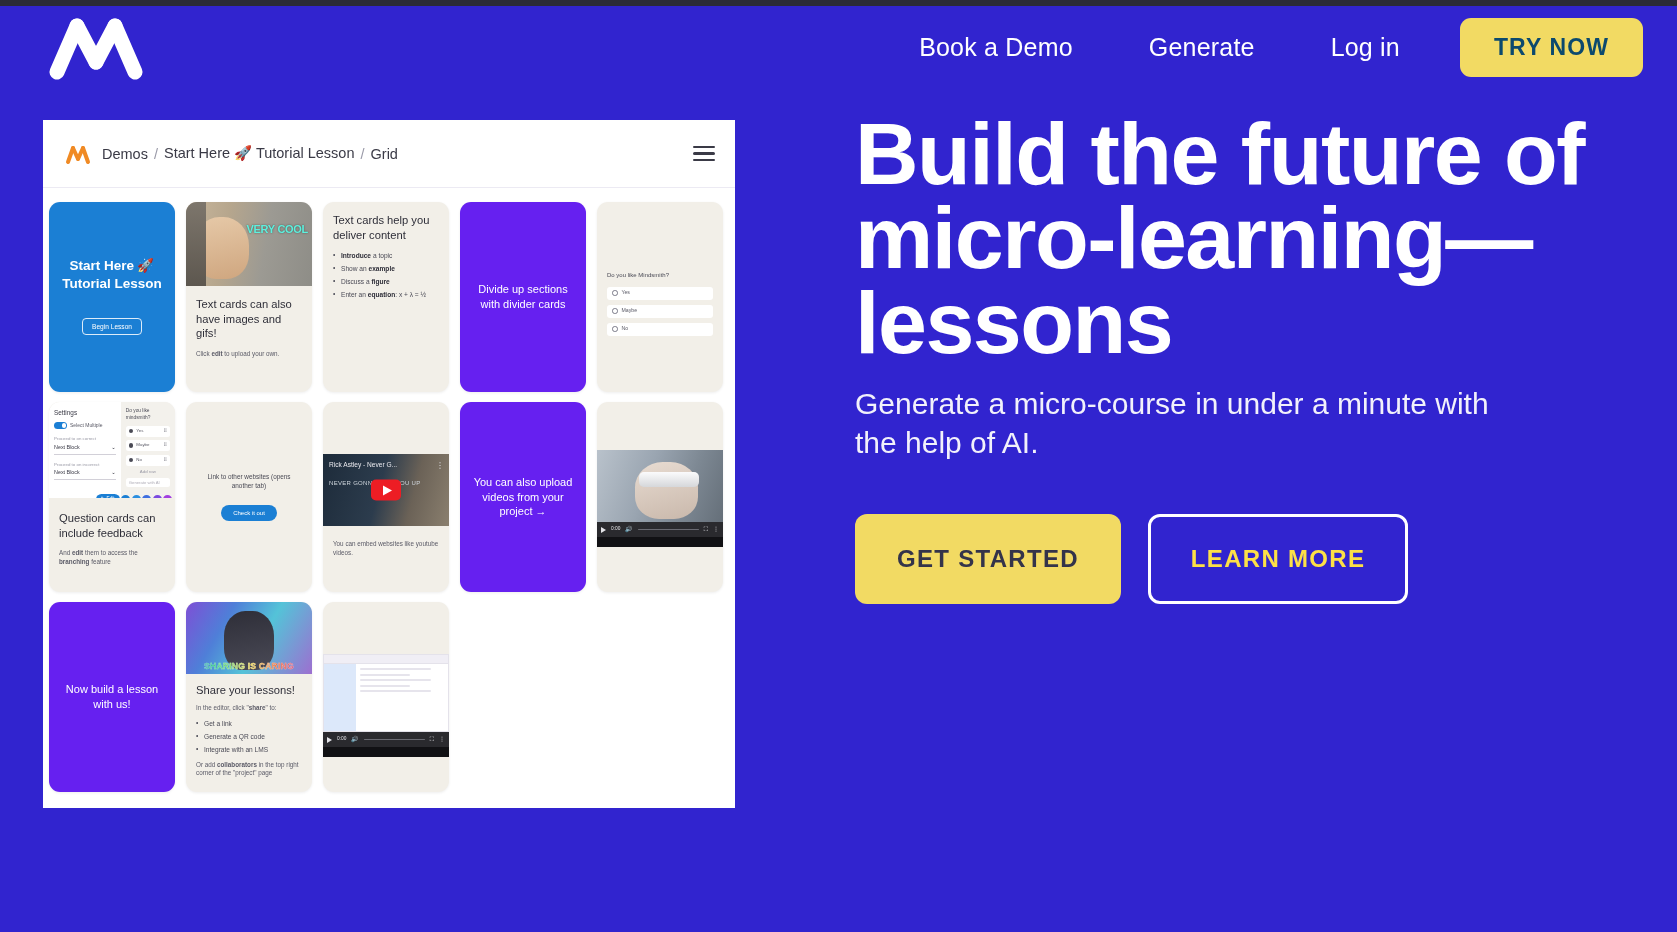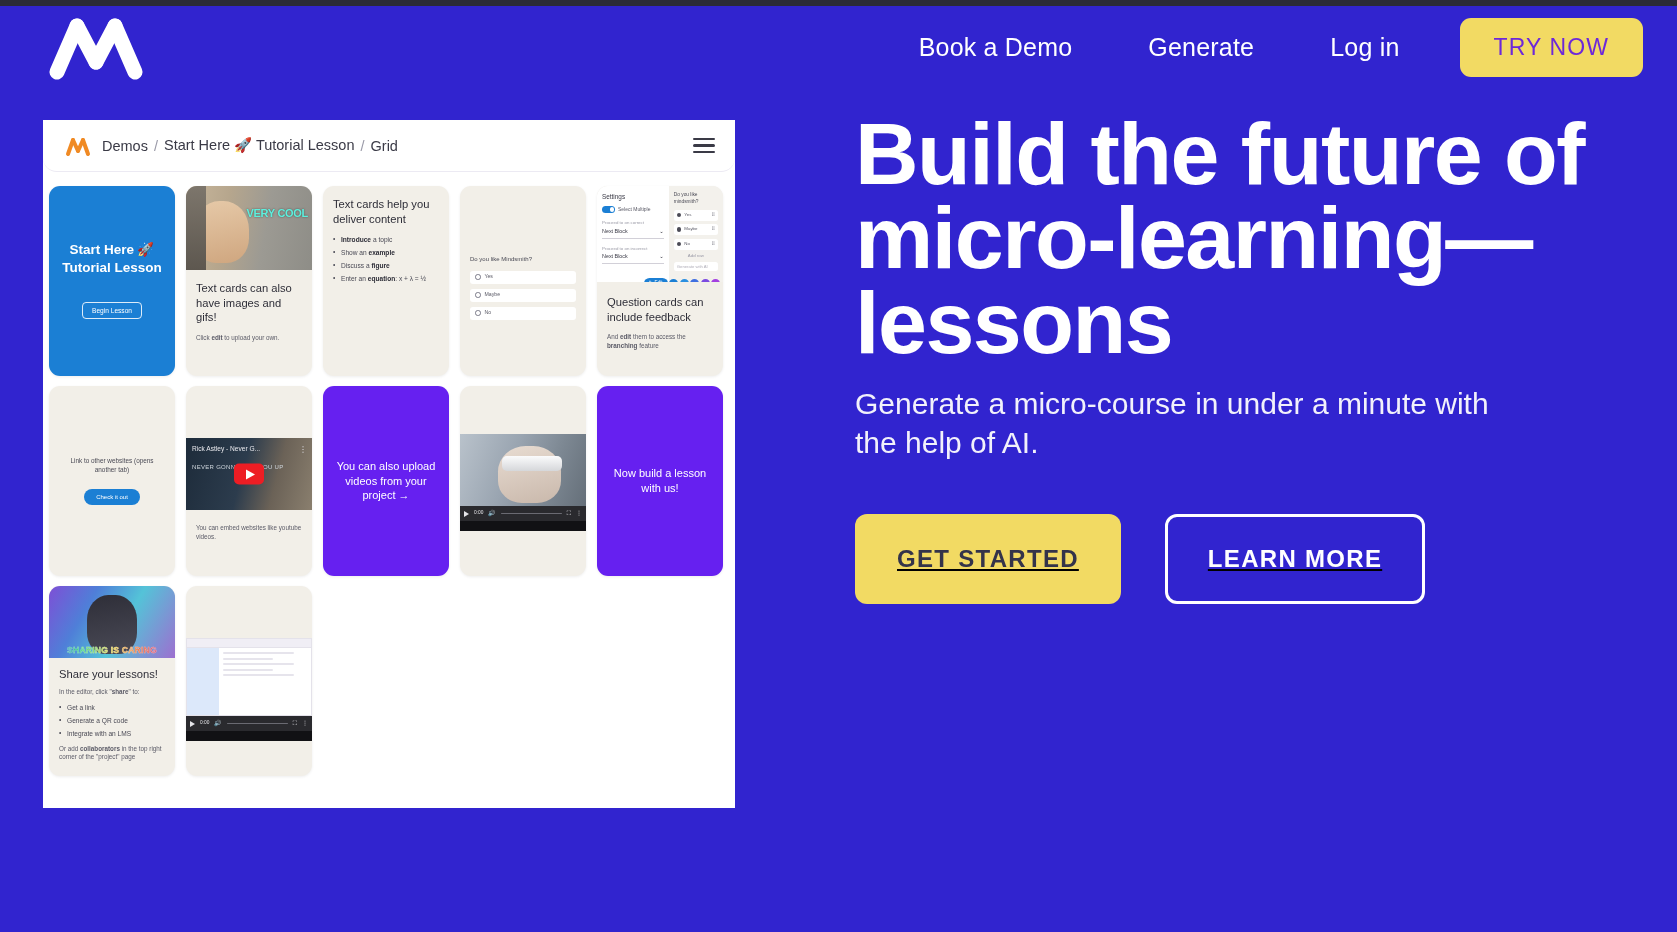--- a/index.html
+++ b/index.html
@@ -24,65 +24,64 @@
     position: absolute; right: 34px; top: 0; height: 82px;
     display: flex; align-items: center; gap: 0;
   }
   .nav-link {
     color: #ffffff; font-size: 25px; font-weight: 400;
     text-decoration: none; letter-spacing: 0.2px; white-space: nowrap;
     padding: 0 38px;
   }
   .try-now {
     margin-left: 22px;
-    background: #f2da63; color: #6d28d9;
-    font-size: 23px; font-weight: 400; letter-spacing: 1.1px;
+    background: #f2da63; color: #0c4a6e;
+    font-size: 23px; font-weight: 700; letter-spacing: 1.1px;
     border: none; border-radius: 11px;
     padding: 16px 34px; cursor: pointer; white-space: nowrap;
   }
 
   
   .hero {
     position: absolute; left: 855px; top: 112px; width: 790px;
   }
   .hero-title {
     color: #ffffff;
     font-size: 88px; font-weight: 800; line-height: 0.96;
     letter-spacing: -1.5px; word-break: break-word;
   }
   .hero-sub {
     margin-top: 19px;
     color: #f2f1fb; font-size: 30px; font-weight: 400; line-height: 1.3;
     max-width: 660px;
   }
-  .hero-btns { margin-top: 52px; display: flex; gap: 44px; text-decoration: underline; }
+  .hero-btns { margin-top: 52px; display: flex; gap: 27px; }
   .btn-primary {
     background: #f2da63; color: #34344a;
     font-size: 24px; font-weight: 700; letter-spacing: 1.3px;
     border: none; border-radius: 12px;
     padding: 19px 42px; cursor: pointer; white-space: nowrap;
   }
   .btn-outline {
-    background: transparent; color: #ffffff;
+    background: transparent; color: #fde047;
     font-size: 24px; font-weight: 700; letter-spacing: 1.3px;
     border: 3px solid #ffffff; border-radius: 12px;
     padding: 28px 40px; cursor: pointer; white-space: nowrap;
   }
 
   
   .app {
     position: absolute; left: 43px; top: 120px;
     width: 692px; height: 688px;
     background: #ffffff; overflow: hidden;
   }
   .app-header {
-    height: 52px; display: flex; align-items: center;
+    height: 68px; display: flex; align-items: center;
     padding: 0 16px 0 22px; border-bottom: 1px solid #eceaf3;
     position: relative;
-    border-radius: 14px;
   }
   .app-logo { width: 26px; height: 22px; flex: 0 0 auto; margin-right: 11px; }
   .crumbs {
     font-size: 14.5px; color: #3a3a46; white-space: nowrap;
     display: flex; align-items: center; gap: 6px;
   }
   .crumb { color: #3a3a46; }
   .crumb-sep { color: #9a9aa8; }
   .hamburger {
     position: absolute; right: 20px; top: 50%; transform: translateY(-50%);
@@ -418,20 +417,25 @@
         <div class="ct-h">Text cards help you deliver content</div>
         <ul class="ct-bullets">
           <li><b>Introduce</b><span> a topic</span></li>
           <li><span>Show an </span><b>example</b></li>
           <li><span>Discuss a </span><b>figure</b></li>
           <li><span>Enter an </span><b>equation</b><span>: x + λ = ½</span></li>
         </ul>
       </div>
     </div>
 
+    <div class="card purple">
+      <div class="divider-inner">
+        <div class="divider-text">Divide up sections with divider cards</div>
+      </div>
+    </div>
 
     <div class="card">
       <div class="card-pad">
         <div class="quiz-q">Do you like Mindsmith?</div>
         <div class="quiz-opt">
           <span class="quiz-radio"></span>
           <span>Yes</span>
         </div>
         <div class="quiz-opt">
           <span class="quiz-radio"></span>

